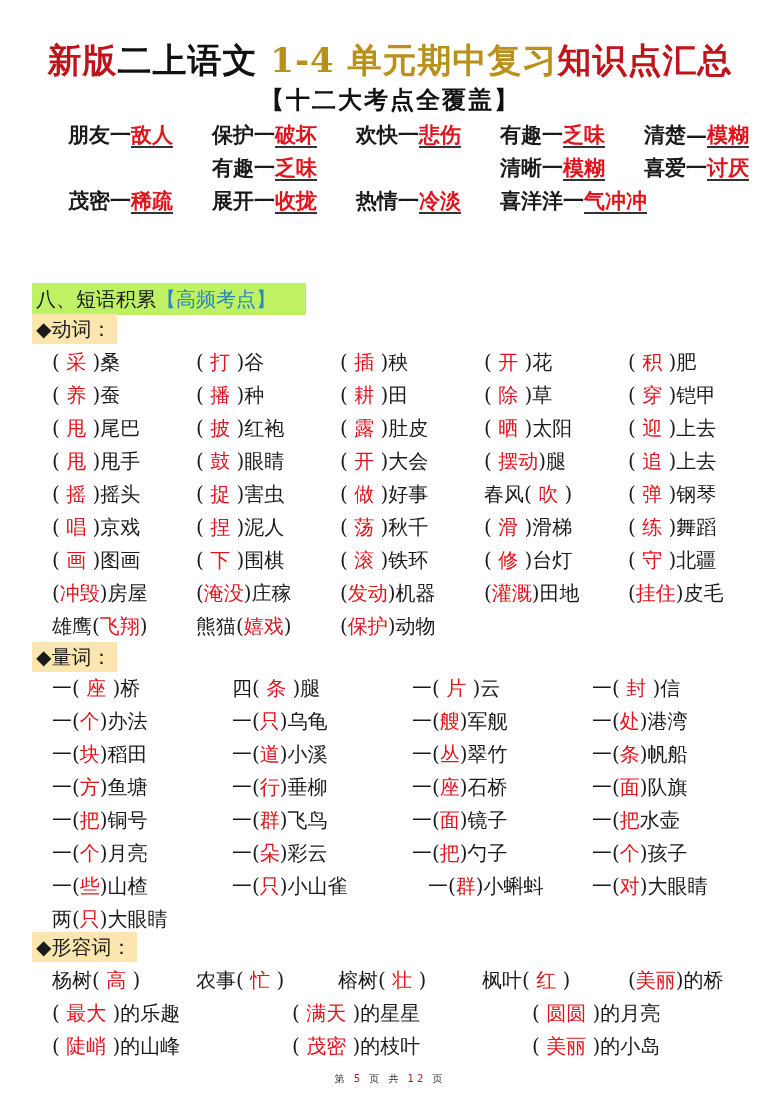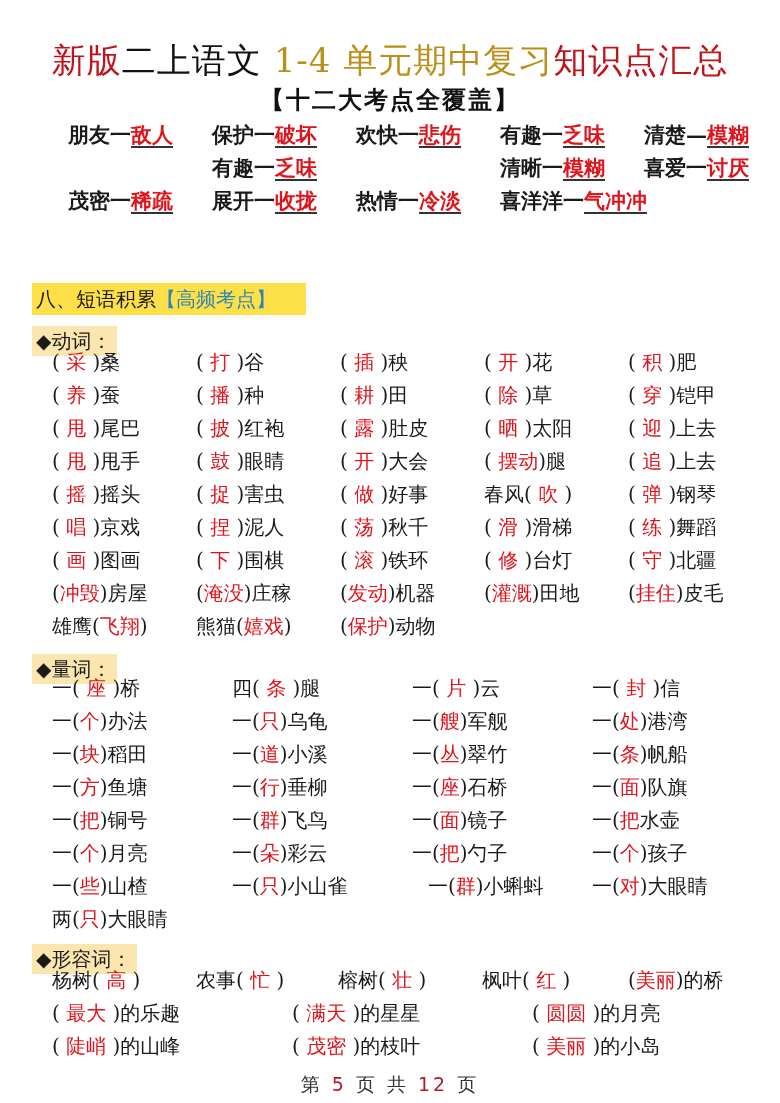--- a/index.html
+++ b/index.html
@@ -1,41 +1,41 @@
 <!DOCTYPE html>
 <html><head>
 <meta charset="utf-8">
 <style>
   html, body { margin:0; padding:0; background:#ffffff; }
   body { width:780px; height:1103px; position:relative; overflow:hidden;
          font-family:"DejaVu Serif","Liberation Serif",serif; color:#1a1a1a; }
   .title { position:absolute; top:38px; left:0; width:780px; text-align:center;
-           font-size:34px; font-weight:normal; letter-spacing:1px; white-space:nowrap; }
+           font-size:34px; font-weight:bold; letter-spacing:1px; white-space:nowrap; }
   .title .t1 { color:#c0141c; }
   .title .t2 { color:#111; }
   .title .t3 { color:#b8901a; }
   .title .t4 { color:#c0141c; }
   .subtitle { position:absolute; top:84px; left:0; width:780px; text-align:center;
               font-size:24px; font-weight:bold; color:#111; letter-spacing:2px; }
   .ant { position:absolute; left:68px; top:118px; width:720px;font-weight:bold; }
   .ant-row { height:33px; display:flex; font-size:21px; line-height:33px; }
   .ant-item { white-space:nowrap; }
   .ant-item .ans { color:#e0141c; text-decoration:underline; text-decoration-color:#333;
                    text-underline-offset:4px; }
   .sec8 { position:absolute; left:32px; top:283px; height:32px; width:270px;
-          background:#fde047; font-size:20px; line-height:32px; padding-left:4px; white-space:nowrap; }
+          background:#bef264; font-size:20px; line-height:32px; padding-left:4px; white-space:nowrap; }
   .sec8 .hl { color:#2e86b8; }
   .subhead { position:absolute; left:32px; height:30px; background:#fbe6b0;
-             font-size:20px; line-height:30px; padding:0 6px 0 4px; white-space:nowrap;margin-top:12px; }
+             font-size:20px; line-height:30px; padding:0 6px 0 4px; white-space:nowrap; }
   .grid { position:absolute; left:52px; font-size:20px; }
   .grow { height:33px; line-height:33px; position:relative; white-space:nowrap; }
   .cell { position:absolute; top:0; white-space:nowrap; }
   .red { color:#e0141c; }
   .footer { position:absolute; top:1072px; left:0; width:780px; text-align:center;
-            font-size:19px; color:#333; letter-spacing:3px; }
+            font-size:10px; color:#333; letter-spacing:3px; }
   .footer .num { color:#b01c28; font-family:"DejaVu Sans","Liberation Sans",sans-serif; }
 </style>
 </head>
 <body>
 
 <div class="title">
   <span class="t1">新版</span><span class="t2">二上语文 </span><span class="t3">1-4 单元期中复习</span><span class="t4">知识点汇总</span>
 </div>
 <div class="subtitle">【十二大考点全覆盖】</div>
 

